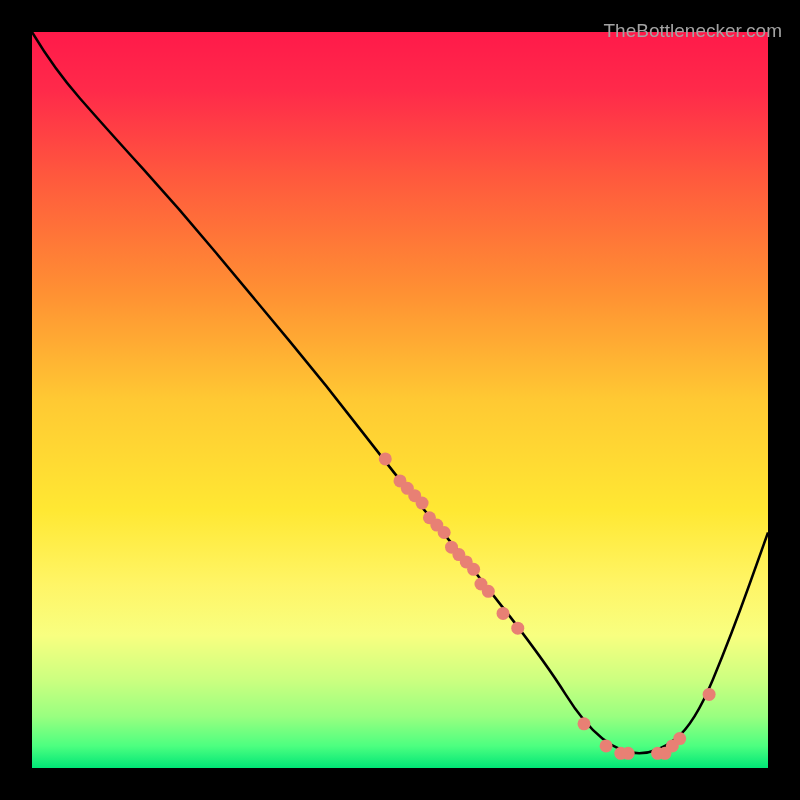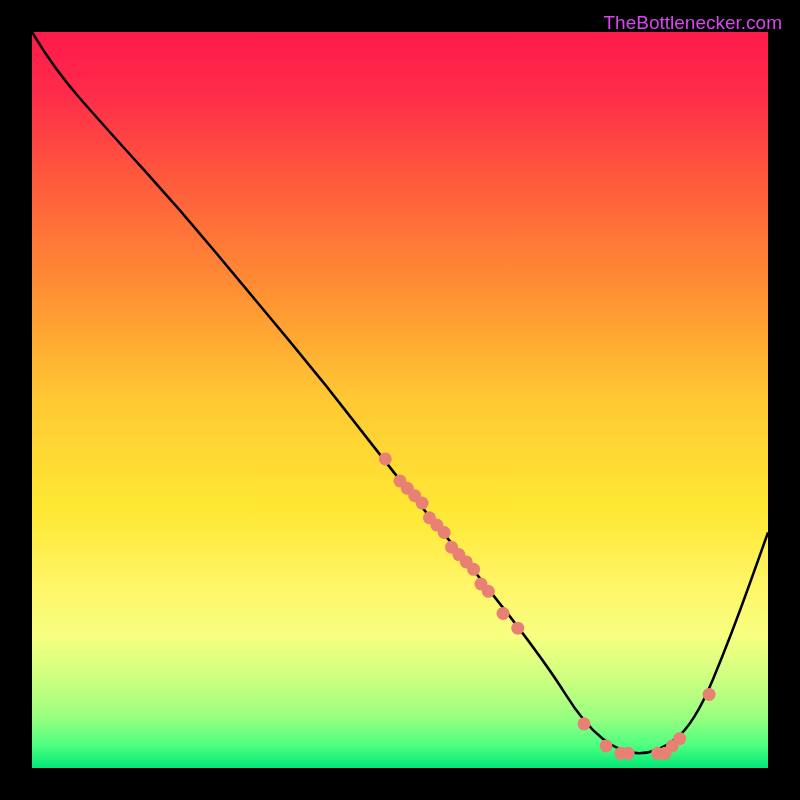--- a/index.html
+++ b/index.html
@@ -9,23 +9,23 @@
     }
     body {
       width: 800px;
       height: 800px;
       background: #000;
       position: relative;
       font-family: Arial, sans-serif;
     }
     .watermark {
       position: absolute;
-      top: 12px;
+      top: 20px;
       right: 18px;
-      color: #d946ef;
+      color: #a3a3a3;
       font-size: 19px;
       font-weight: normal;
       z-index: 10;
     }
     .plot-area {
       position: absolute;
       left: 32px;
       top: 32px;
       width: 736px;
       height: 736px;

